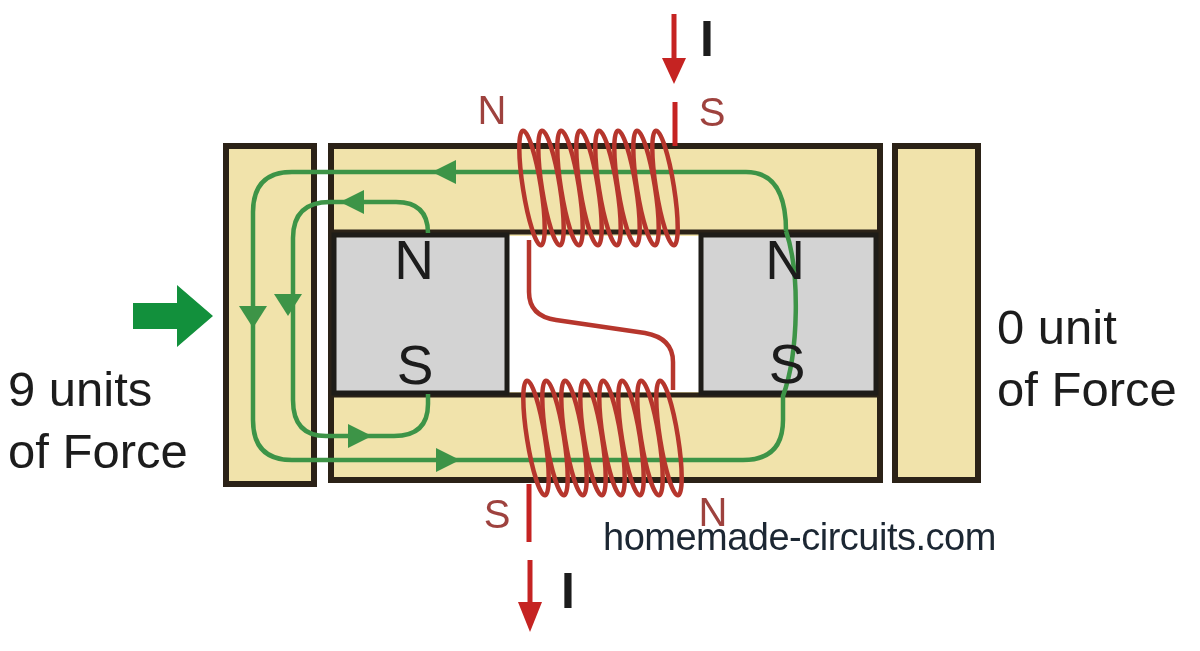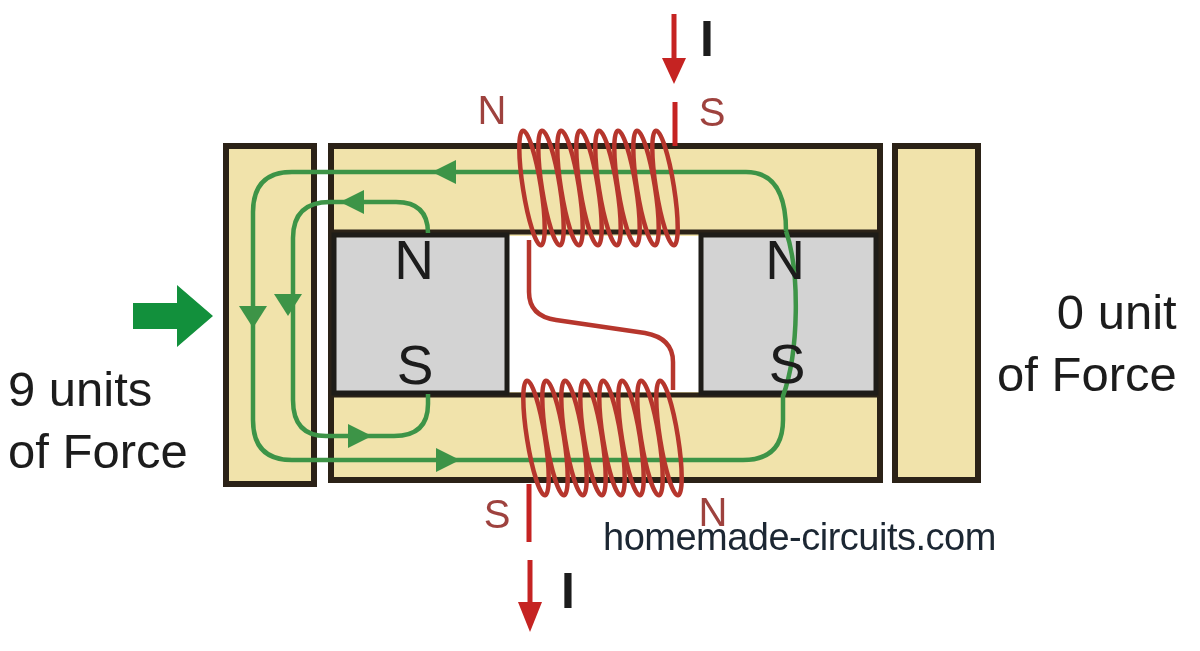--- a/index.html
+++ b/index.html
@@ -101,21 +101,21 @@
       <path class="wire" d="M530,560 L530,604"></path>
       <polygon class="wire-head" points="518,602 542,602 530,632"></polygon>
     </g>
   </svg>
 
   <div class="lbl force-label" style="left:8px;top:358px;">
     <div>9 units</div>
     <div>of Force</div>
   </div>
 
-  <div class="lbl force-label" style="left:997px;top:281px;text-align:right;">
+  <div class="lbl force-label" style="left:997px;top:296px;">
     <div>0 unit</div>
     <div>of Force</div>
   </div>
 
   <div class="lbl current-label" style="left:707px;top:10px;">I</div>
   <div class="lbl current-label" style="left:568px;top:562px;">I</div>
 
   <div class="lbl coil-pole" style="left:492px;top:88px;">N</div>
   <div class="lbl coil-pole" style="left:712px;top:90px;">S</div>
   <div class="lbl coil-pole" style="left:497px;top:492px;">S</div>

